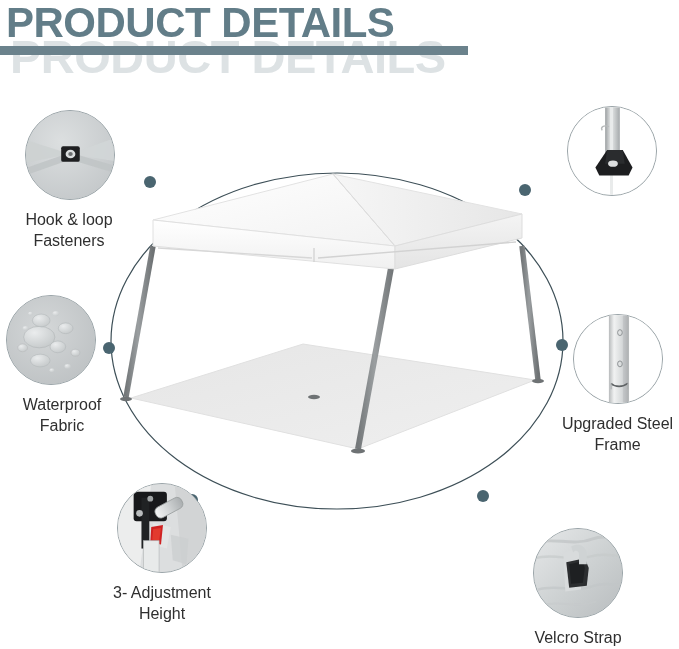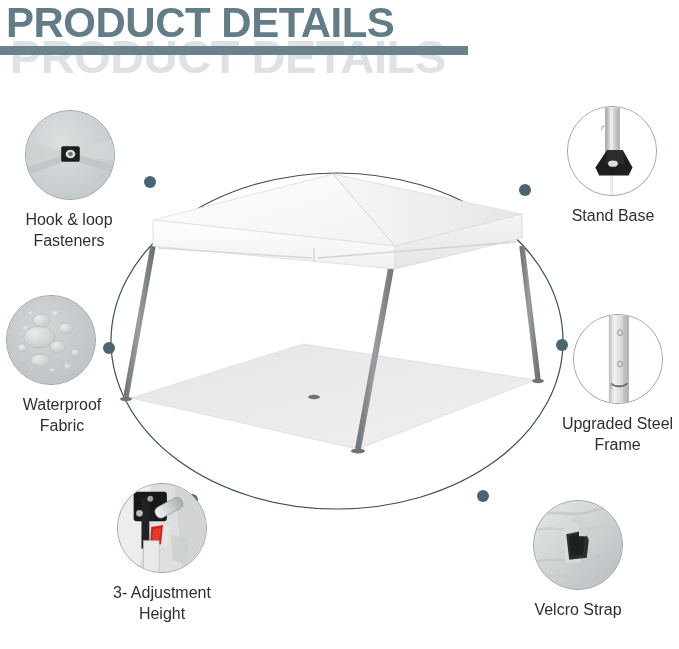--- a/index.html
+++ b/index.html
@@ -101,21 +101,21 @@
 
   #callout-adjustment     { left: 62px;  top: 483px; width: 200px; }
   #callout-adjustment .callout-photo { width: 90px; height: 90px; margin-left: 55px; }
 
   #callout-stand-base     { left: 548px; top: 106px; width: 130px; }
   #callout-stand-base .callout-photo { width: 90px; height: 90px; margin-left: 19px; }
 
   #callout-steel-frame    { left: 556px; top: 314px; width: 123px; }
   #callout-steel-frame .callout-photo { width: 90px; height: 90px; margin-left: 17px; }
 
-  #callout-velcro         { left: 493px; top: 500px; width: 170px; }
+  #callout-velcro         { left: 493px; top: 528px; width: 170px; }
   #callout-velcro .callout-photo { width: 90px; height: 90px; margin-left: 40px; }
 </style>
 </head>
 <body>
 
 <div id="page">
 
   <div class="header">
     <div class="title-ghost">PRODUCT DETAILS</div>
     <div class="title-rule"></div>
@@ -285,21 +285,20 @@
         </defs>
         <rect width="90" height="90" fill="#ffffff"></rect>
         <rect x="38" y="0" width="15" height="52" fill="url(#poleS)"></rect>
         <rect x="43" y="0" width="3" height="90" fill="#e9ebeb"></rect>
         <path d="M42,20 C36,18 33,21 35,24" stroke="#b9bcbd" stroke-width="1.4" fill="none"></path>
         <path d="M28,62 L40,44 L56,44 L66,62 L62,70 L32,70 Z" fill="#1d1e20"></path>
         <path d="M40,44 L56,44 L58,58 L38,58 Z" fill="#2a2c2e"></path>
         <ellipse cx="46" cy="58" rx="5" ry="3.2" fill="#dddfe0"></ellipse>
       </svg>
     </div>
-    <div class="callout-label">Stand Base</div>
   </div>
 
   <div class="callout" id="callout-steel-frame">
     <div class="callout-photo">
       <svg viewBox="0 0 90 90" xmlns="http://www.w3.org/2000/svg">
         <defs>
           <linearGradient id="poleF" x1="0" y1="0" x2="1" y2="0">
             <stop offset="0%" stop-color="#babdbe"></stop>
             <stop offset="25%" stop-color="#f1f2f2"></stop>
             <stop offset="70%" stop-color="#d3d6d7"></stop>

